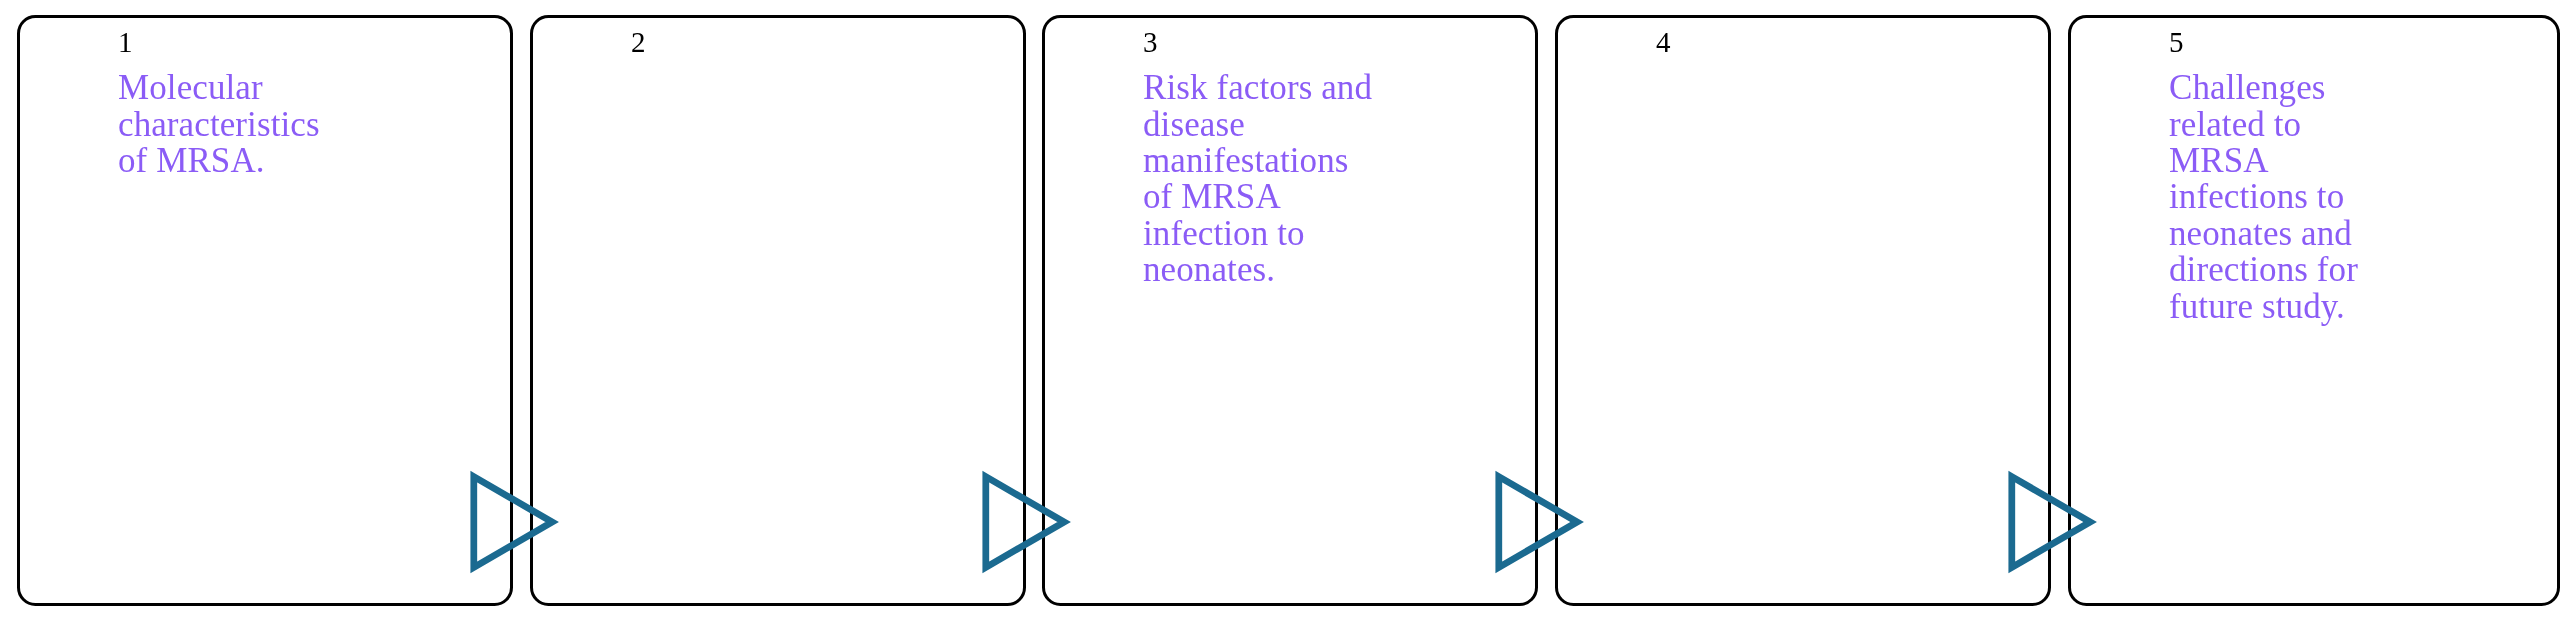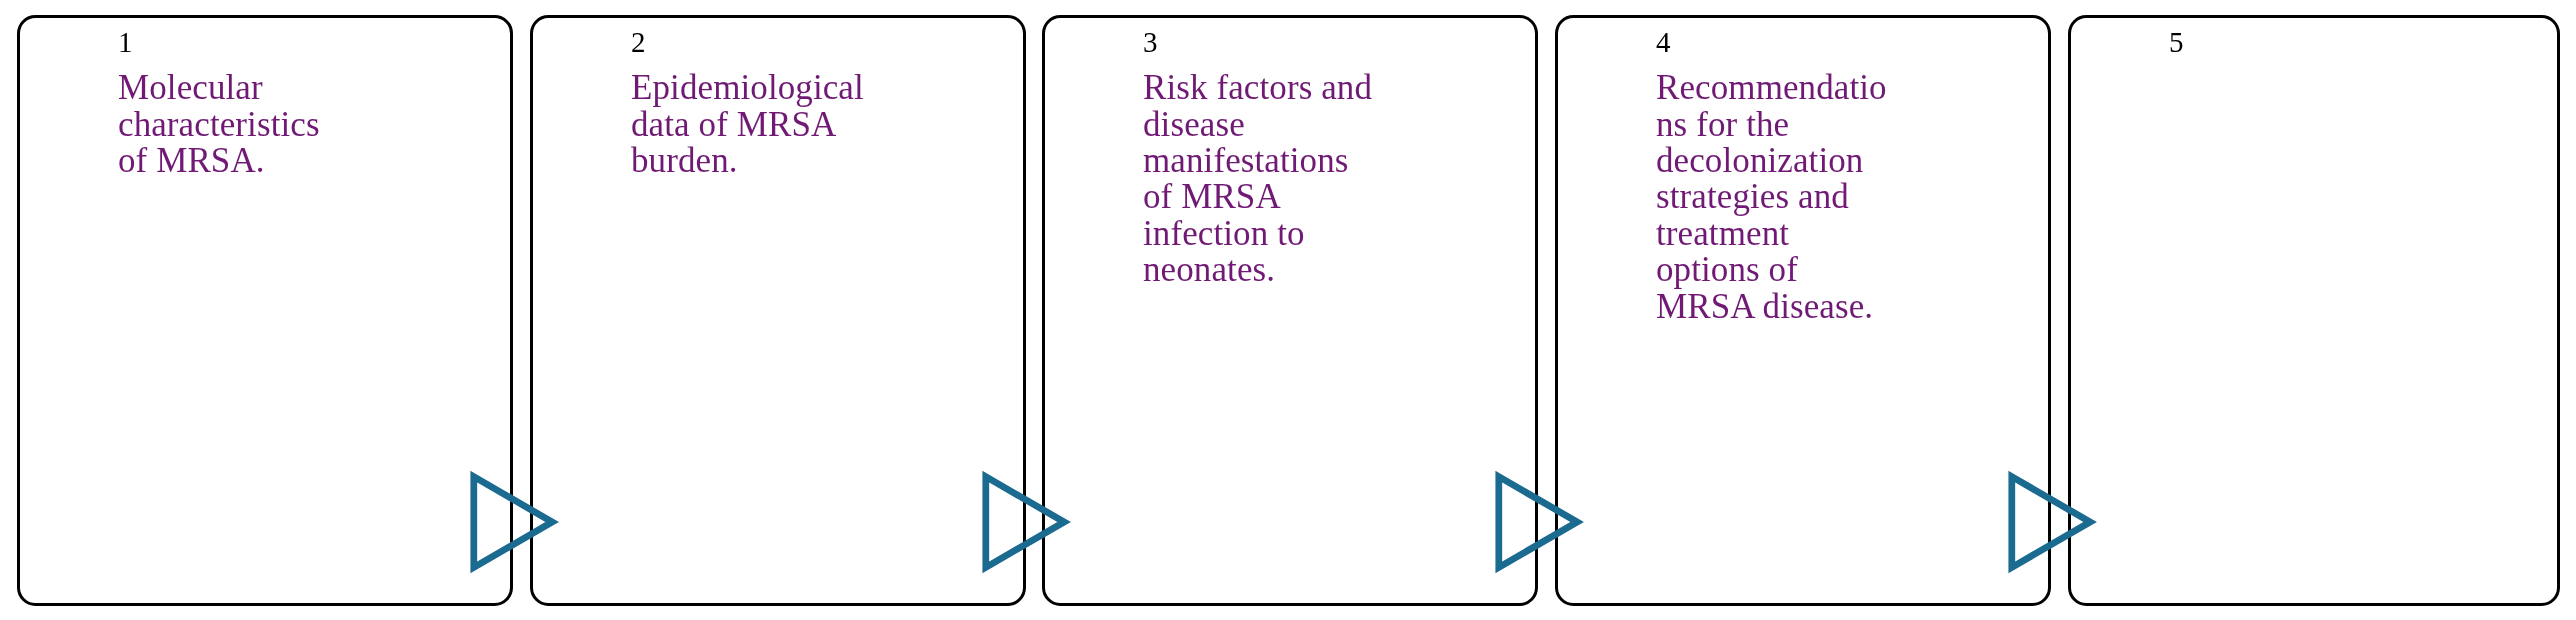--- a/index.html
+++ b/index.html
@@ -39,21 +39,21 @@
   }
   .step-number {
     font-size: 29px;
     line-height: 1.22;
     color: #000000;
     letter-spacing: 0.1px;
   }
   .step-text {
     font-size: 35px;
     line-height: 1.04;
-    color: #701a75;
+    color: #8b5cf6;
     margin-top: 9.8px;
     white-space: pre-line;
     letter-spacing: 0.1px;
   }
   .flow-arrow {
     position: absolute;
     width: 86px;
     height: 98px;
     pointer-events: none;
   }
@@ -73,51 +73,48 @@
         <div class="step-inner">
           <div class="step-number">1</div>
           <div class="step-text">Molecular
 characteristics
 of MRSA.</div>
         </div>
       </div>
       <div class="step-box" style="left: 530px; width: 496px; border-color: rgb(0, 0, 0); background: rgb(255, 255, 255);">
         <div class="step-inner">
           <div class="step-number">2</div>
-          <div class="step-text">Epidemiological
-data of MRSA
-burden.</div>
         </div>
       </div>
       <div class="step-box" style="left: 1042px; width: 496px; border-color: rgb(0, 0, 0); background: rgb(255, 255, 255);">
         <div class="step-inner">
           <div class="step-number">3</div>
           <div class="step-text">Risk factors and
 disease
 manifestations
 of MRSA
 infection to
 neonates.</div>
         </div>
       </div>
       <div class="step-box" style="left: 1555px; width: 496px; border-color: rgb(0, 0, 0); background: rgb(255, 255, 255);">
         <div class="step-inner">
           <div class="step-number">4</div>
-          <div class="step-text">Recommendatio
-ns for the
-decolonization
-strategies and
-treatment
-options of
-MRSA disease.</div>
         </div>
       </div>
       <div class="step-box" style="left: 2068px; width: 492px; border-color: rgb(0, 0, 0); background: rgb(255, 255, 255);">
         <div class="step-inner">
           <div class="step-number">5</div>
+          <div class="step-text">Challenges
+related to
+MRSA
+infections to
+neonates and
+directions for
+future study.</div>
         </div>
       </div>
       <div class="flow-arrow" style="left: 470px; top: 473px;">
         <svg viewBox="0 0 140 160" xmlns="http://www.w3.org/2000/svg">
           <polygon points="6,6 134,80 6,154" fill="none" stroke="#1b6a90" stroke-width="11" stroke-linejoin="miter"></polygon>
         </svg>
       </div>
       <div class="flow-arrow" style="left: 982px; top: 473px;">
         <svg viewBox="0 0 140 160" xmlns="http://www.w3.org/2000/svg">
           <polygon points="6,6 134,80 6,154" fill="none" stroke="#1b6a90" stroke-width="11" stroke-linejoin="miter"></polygon>

